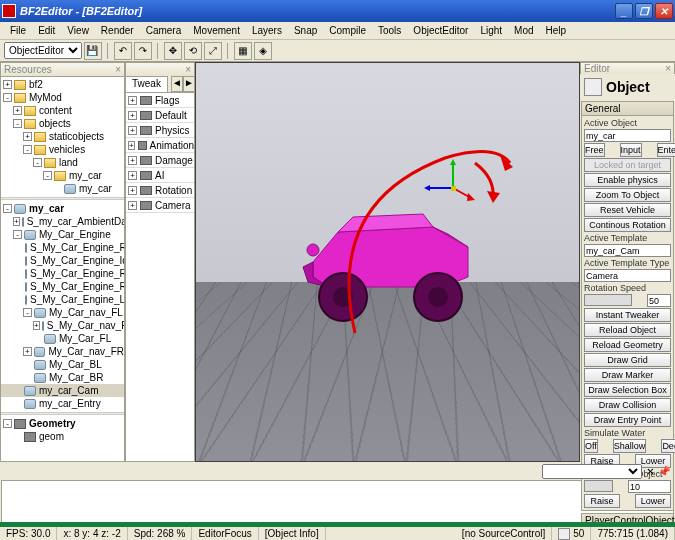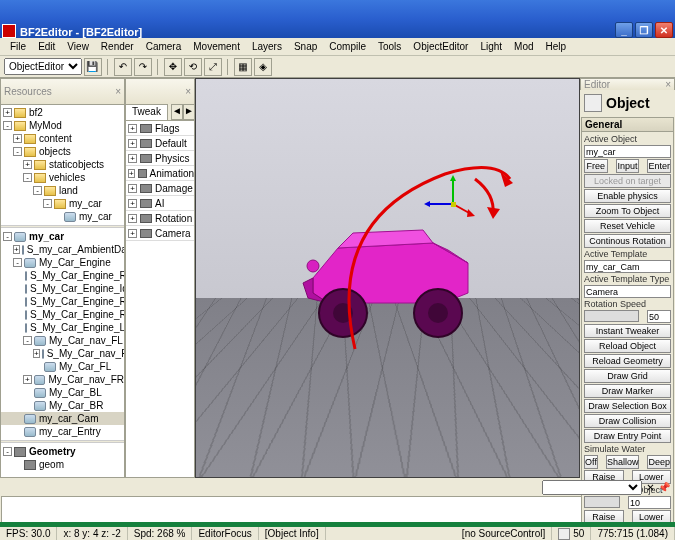--- a/index.html
+++ b/index.html
@@ -1,19 +1,19 @@
 <!DOCTYPE html>
 <html><head>
 <meta charset="utf-8">
 <style>
 * { margin: 0; padding: 0; box-sizing: border-box; font-family: "Tahoma", sans-serif; font-size: 10px; }
 body { width: 675px; height: 540px; background: #ece9d8; overflow: hidden; position: relative; }
 
 
-.titlebar { height: 38px; background: linear-gradient(to bottom, #3b77dd 0%, #2a5fce 50%, #1a4bb0 100%); display: flex; align-items: flex-end; padding: 0 2px; color: #fff; font-weight: bold; }
+.titlebar { height: 22px; background: linear-gradient(to bottom, #3b77dd 0%, #2a5fce 50%, #1a4bb0 100%); display: flex; align-items: center; padding: 0 2px; color: #fff; font-weight: bold; font-style: italic; }
 .titlebar .icon { width: 14px; height: 14px; background: #c00; margin-right: 4px; border: 1px solid #fff; }
 .titlebar .title { flex: 1; font-size: 11px; }
 .winbtns { display: flex; gap: 2px; }
 .winbtn { width: 18px; height: 16px; background: linear-gradient(#6fa0e8,#3a6cc8); border: 1px solid #1a4080; border-radius: 2px; display: flex; align-items: center; justify-content: center; color: #fff; font-size: 10px; cursor: pointer; }
 .winbtn.close { background: linear-gradient(#f08070,#d03020); border-color: #a02010; }
 
 
 .menubar { height: 18px; background: #ece9d8; display: flex; align-items: center; padding: 0 4px; border-bottom: 1px solid #c0c0b0; }
 .menubar span { padding: 2px 6px; cursor: pointer; }
 
@@ -22,21 +22,21 @@
 .toolbar select { font-size: 10px; height: 17px; }
 .toolbar .tbtn { width: 18px; height: 18px; border: 1px solid #a0a090; background: #ece9d8; display: flex; align-items: center; justify-content: center; cursor: pointer; }
 .toolbar .sep { width: 2px; height: 16px; border-left: 1px solid #a0a090; margin: 0 3px; }
 
 
 .main { display: flex; height: 400px; }
 
 
 .leftcol { width: 125px; display: flex; flex-direction: column; }
 .midcol { width: 70px; display: flex; flex-direction: column; }
-.panel-header { height: 26px; background: linear-gradient(#f8f6ec,#e8e4d0); border: 1px solid #a0a090; border-bottom: none; display: flex; align-items: center; padding: 0 3px; font-size: 9px; color: #888; }
+.panel-header { height: 14px; background: linear-gradient(#f8f6ec,#e8e4d0); border: 1px solid #a0a090; border-bottom: none; display: flex; align-items: center; padding: 0 3px; font-size: 9px; color: #888; }
 .panel-header .x { margin-left: auto; cursor: pointer; }
 .panel-body { flex: 1; background: #fff; border: 1px solid #a0a090; overflow: hidden; }
 
 
 .tree { font-size: 10px; padding: 1px 0; }
 .tree-row { display: flex; align-items: center; height: 13px; padding-left: 2px; white-space: nowrap; cursor: pointer; }
 .tree-row.sel { background: #d8d4c4; }
 .tree-row .tg { width: 9px; height: 9px; border: 1px solid #888; display: inline-flex; align-items: center; justify-content: center; font-size: 8px; line-height: 1; margin-right: 2px; background: #fff; }
 .tree-row .sp { display: inline-block; width: 9px; height: 9px; margin-right: 2px; }
 .tree-row .fico { width: 12px; height: 10px; margin-right: 3px; display: inline-block; }
@@ -67,26 +67,26 @@
 .car svg { display: block; }
 .gizmo { position: absolute; left: 62%; top: 25%; }
 .arrow-red { position: absolute; left: 39%; top: 20%; width: 180px; height: 200px; pointer-events: none; }
 
 
 .rightcol { width: 95px; display: flex; flex-direction: column; }
 .rp-title { display: flex; align-items: center; padding: 4px; }
 .rp-title .bigicon { width: 18px; height: 18px; border: 1px solid #888; background: #eee; margin-right: 4px; }
 .rp-title span { font-size: 14px; font-weight: bold; }
 .rp-sec { border: 1px solid #a0a090; margin: 1px; }
-.rp-sec-h { background: linear-gradient(#e8e4d0,#d8d4c0); padding: 1px 3px; font-weight: bold; font-size: 10px; border-bottom: 1px solid #a0a090; }
+.rp-sec-h { background: linear-gradient(#e8e4d0,#d8d4c0); padding: 1px 3px; font-weight: normal; font-size: 10px; border-bottom: 1px solid #a0a090; }
 .rp-body { padding: 2px; display: flex; flex-direction: column; gap: 1px; background: #ece9d8; }
 .rp-body .lbl { font-size: 9px; color: #333; }
 .rp-body input[type=text] { width: 100%; height: 13px; font-size: 9px; border: 1px solid #888; padding: 0 1px; background: #fff; }
 .rp-btn { height: 14px; border: 1px solid #888; background: linear-gradient(#fdfdfd,#e4e4e4); font-size: 9px; cursor: pointer; text-align: center; line-height: 12px; }
-.rp-row { display: flex; gap: 8px; }
+.rp-row { display: flex; gap: 15px; }
 .rp-row .rp-btn { flex: 1; }
 .rp-body .disabled { color: #999; background: #e8e8e8; }
 
 
 .bottom-area { height: 60px; background: #fff; border: 1px solid #a0a090; margin: 0 1px; }
 .bottom-ctrl { height: 18px; display: flex; align-items: center; padding: 0 4px; gap: 4px; }
 
 .statusbar { position: absolute; bottom: 0; left: 0; right: 0; height: 18px; background: #ece9d8; border-top: 5px solid #15803d; display: flex; align-items: center; font-size: 10px; }
 .statusbar .cell { padding: 0 6px; border-right: 1px solid #c0c0b0; height: 100%; display: flex; align-items: center; }
 .statusbar .spacer { flex: 1; }

